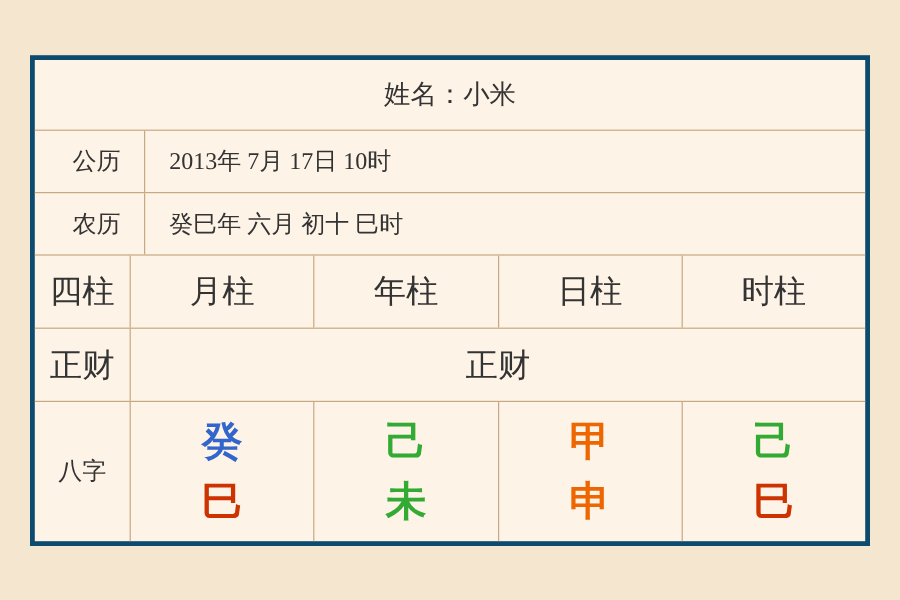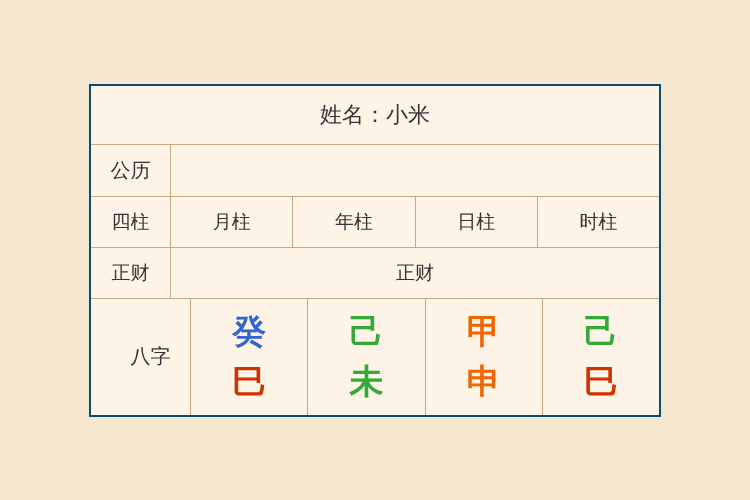--- a/index.html
+++ b/index.html
@@ -6,39 +6,40 @@
     body {
       width: 750px;
       height: 500px;
       background: #f5e6d0;
       font-family: 'SimSun', 'STSong', serif;
       display: flex;
       align-items: center;
       justify-content: center;
     }
     .container {
-      width: 572px;
+      width: 700px;
       background: #fdf3e7;
-      border: 2px solid #0c4a6e;
+      border: 4px solid #0c4a6e;
       font-family: Liberation Serif, serif;
     }
     .header-row {
       display: flex;
       align-items: center;
       justify-content: center;
       padding: 14px 40px;
       font-size: 22px;
       color: #333;
       gap: 80px;
       border-bottom: 1px solid #c8a882;
     }
     .info-row {
       display: flex;
       align-items: center;
       border-bottom: 1px solid #c8a882;
+      padding-left: 12px;
     }
     .info-label {
       width: 80px;
       min-width: 80px;
       text-align: center;
       font-size: 20px;
       color: #333;
       padding: 12px 0;
       border-right: 1px solid #c8a882;
     }
@@ -48,21 +49,21 @@
       color: #333;
     }
     .table-row {
       display: flex;
       border-bottom: 1px solid #c8a882;
     }
     .table-cell {
       flex: 1;
       text-align: center;
       padding: 12px 8px;
-      font-size: 19px;
+      font-size: 27px;
       color: #333;
       border-right: 1px solid #c8a882;
     }
     .table-cell:first-child {
       min-width: 80px;
       max-width: 80px;
     }
     .table-cell:last-child {
       border-right: none;
       text-align: center;
@@ -74,21 +75,20 @@
       min-width: 80px;
       max-width: 80px;
       text-align: center;
       font-size: 20px;
       color: #333;
       padding: 12px 0;
       border-right: 1px solid #c8a882;
       display: flex;
       align-items: center;
       justify-content: center;
-      margin-left: 20px;
     }
     .bazhi-cell {
       flex: 1;
       text-align: center;
       padding: 10px 8px;
       font-size: 34px;
       font-weight: bold;
       border-right: 1px solid #c8a882;
       display: flex;
       flex-direction: column;
@@ -108,22 +108,27 @@
 <body>
 
 <div class="container">
 
   <div class="header-row">
     <span>姓名：小米</span>
   </div>
 
   <div class="info-row">
     <div class="info-label">公历</div>
+    <div class="info-value">2013年 7月 17日 10时</div>
   </div>
 
+  <div class="info-row">
+    <div class="info-label">农历</div>
+    <div class="info-value">癸巳年 六月 初十 巳时</div>
+  </div>
 
   <div class="table-row">
     <div class="table-cell">四柱</div>
     <div class="table-cell">月柱</div>
     <div class="table-cell">年柱</div>
     <div class="table-cell">日柱</div>
     <div class="table-cell">时柱</div>
   </div>
 
   <div class="table-row">

